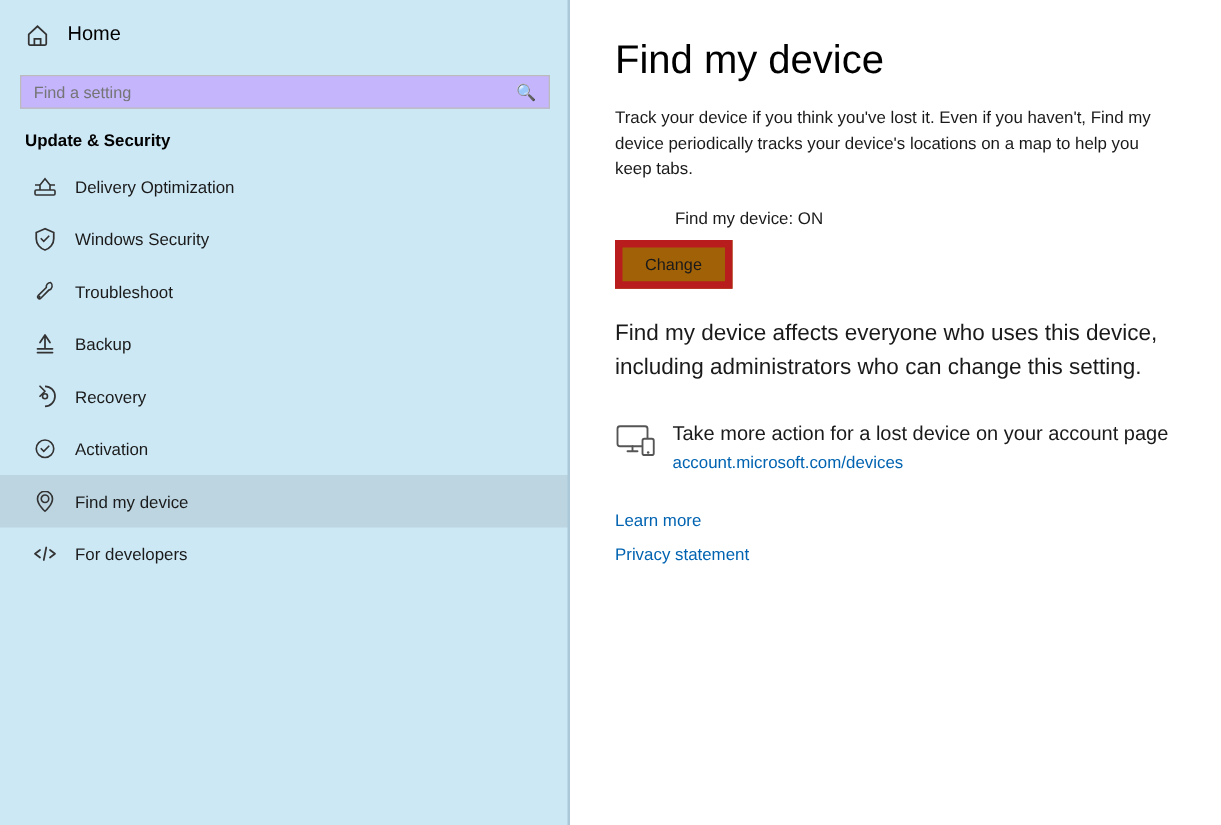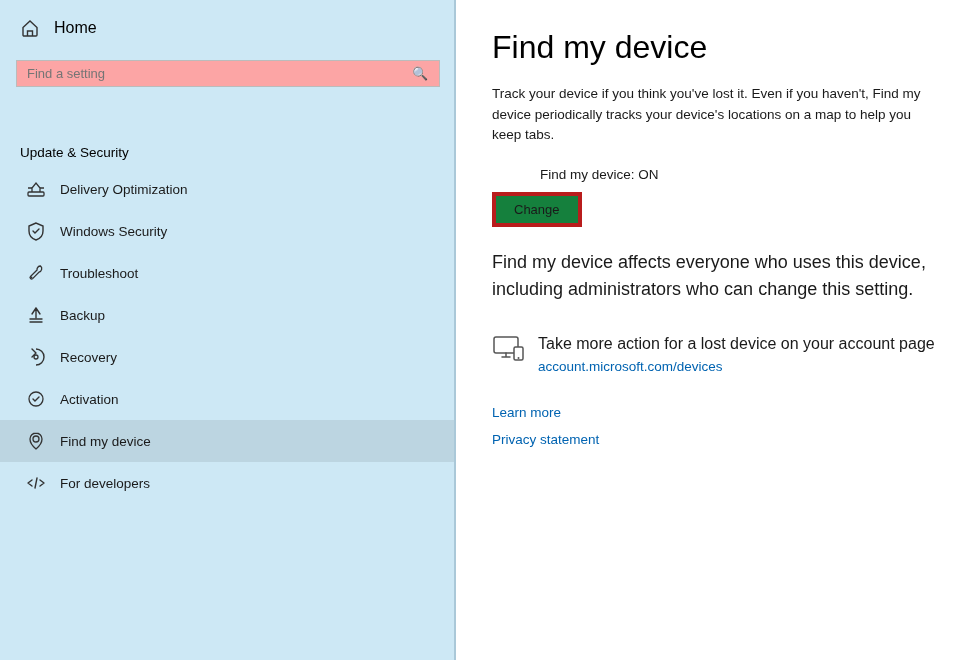--- a/index.html
+++ b/index.html
@@ -27,46 +27,45 @@
       align-items: center;
       gap: 14px;
       padding: 18px 20px;
       cursor: pointer;
     }
 
     .search-box {
       margin: 4px 16px 12px 16px;
       display: flex;
       align-items: center;
-      background: #fca5a5;
+      background: #c4b5fd;
       border: 1px solid #bbb;
       padding: 5px 10px;
     }
 
     .search-box input {
       border: none;
       outline: none;
       flex: 1;
       font-size: 13px;
       background: transparent;
       color: #555;
     }
 
     .search-icon-btn {
       font-size: 13px;
       color: #555;
       cursor: pointer;
     }
 
     .section-title {
-      font-weight: 400;
+      font-weight: 700;
       font-size: 13.5px;
       padding: 6px 20px 8px 20px;
       color: #000;
-      margin-top: 40px;
     }
 
     .nav-item {
       display: flex;
       align-items: center;
       gap: 14px;
       padding: 11px 20px 11px 26px;
       cursor: pointer;
       font-size: 13.5px;
       color: #1a1a1a;
@@ -119,22 +118,22 @@
     }
 
     .status-line {
       font-size: 13.5px;
       color: #1a1a1a;
       margin-bottom: 10px;
       margin-left: 48px;
     }
 
     .change-btn {
-      background: #15803d;
-      border: 4px solid #b91c1c;
+      background: #a16207;
+      border: 6px solid #b91c1c;
       padding: 6px 18px;
       font-size: 13px;
       cursor: pointer;
       color: #1a1a1a;
       margin-bottom: 22px;
     }
 
     .affect-text {
       font-size: 18px;
       color: #1a1a1a;

